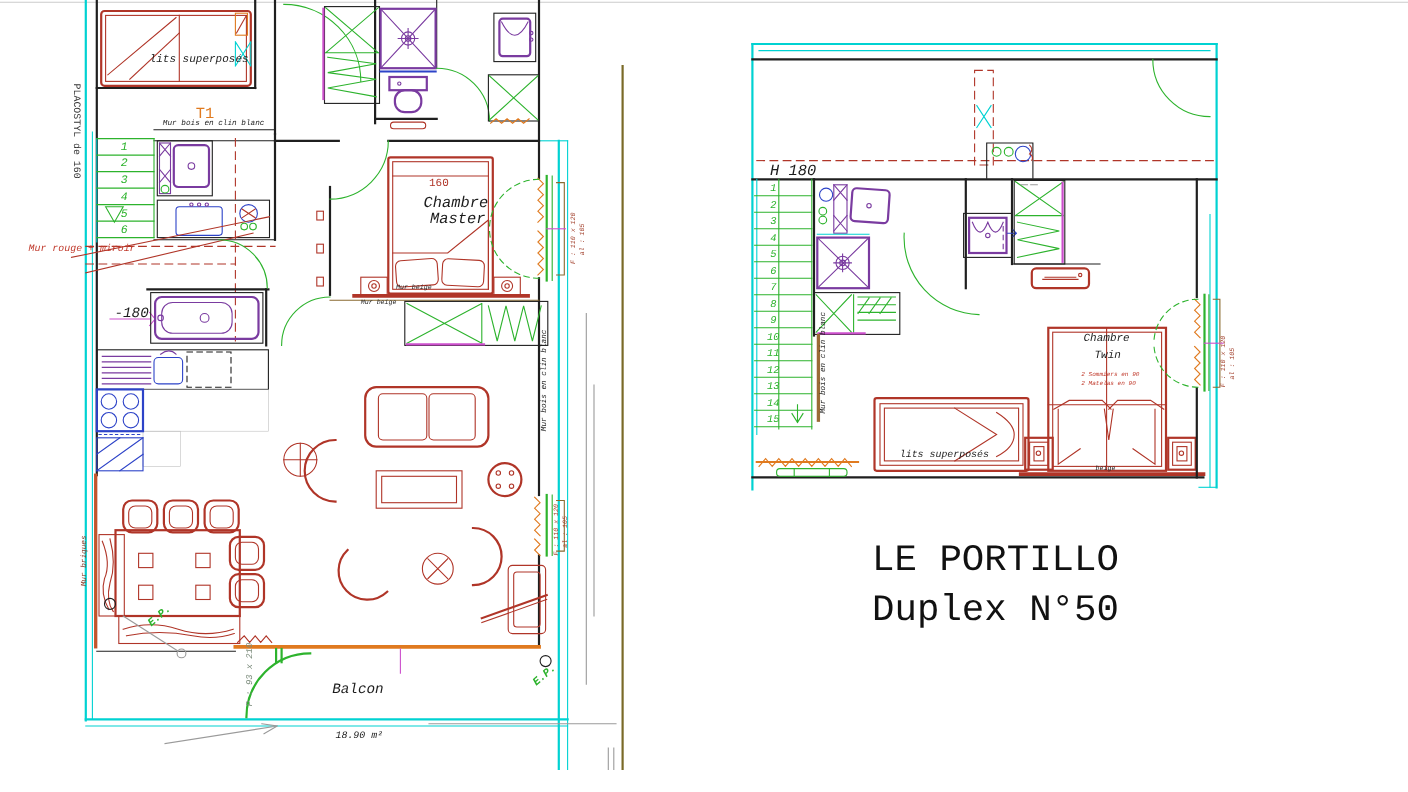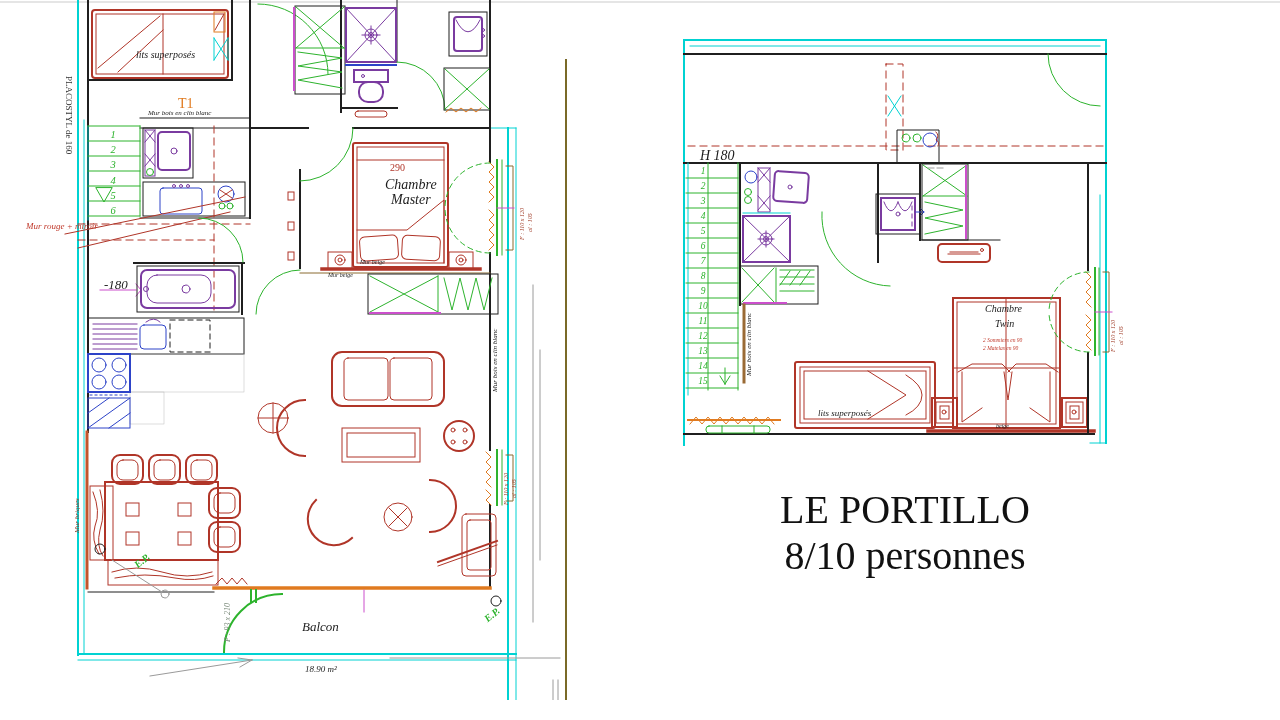--- a/index.html
+++ b/index.html
@@ -1,37 +1,37 @@
 <!DOCTYPE html>
 <html><head>
 <meta charset="utf-8">
 <style>
   html,body{margin:0;padding:0;background:#fff;}
   #canvas{position:relative;width:1280px;height:700px;background:#ffffff;overflow:hidden;
-          font-family:Liberation Serif, serif;}
+          font-family:Liberation Mono, monospace;}
   svg *{fill:none;stroke-linecap:square;}
   .k{stroke:#1f1f1f}.c{stroke:#00d2d2}.g{stroke:#2db32d}.r{stroke:#b03528}
   .p{stroke:#7a3ba0}.o{stroke:#e07a1f}.m{stroke:#cc4fcc}.b{stroke:#2d43c8}
   .br{stroke:#8a6a30}.gy{stroke:#9a9a9a}
   .dr{stroke:#b03528;stroke-dasharray:7 5}.dg{stroke:#2db32d;stroke-dasharray:5 4}
   .w1{stroke-width:1}.w2{stroke-width:2}.w3{stroke-width:3.5}
   .lbl{position:absolute;font-style:italic;color:#1c1c1c;white-space:nowrap;line-height:1;}
   .up{font-style:normal}
   .vd{transform:rotate(90deg);transform-origin:left top;}
   .vu{transform:rotate(-90deg);transform-origin:left top;}
   .red{color:#c0392b}.green{color:#2db32d;font-weight:bold}.orange{color:#e07a1f}
   .winlab{color:#a2402c}.greylab{color:#7a8a7a}
   .s6{font-size:6px}.s7{font-size:7px}.s8{font-size:8px}.s9{font-size:9px}
   .s10{font-size:10px}.s11{font-size:14px}.s13{font-size:13px}
   .stairs{position:absolute;display:flex;flex-direction:column;align-items:center;
           font-style:italic;color:#2db32d;}
   .stair-a{height:15.2px;line-height:15.2px;font-size:10.5px;}
   .stair-b{height:15px;line-height:15px;font-size:9.5px;}
   #title{position:absolute;left:695px;top:487px;width:420px;text-align:center;
-         color:#111;font-size:40px;line-height:46px;font-style:normal;}
+         color:#111;font-size:34px;line-height:46px;font-style:normal;}
 </style>
 </head>
 <body>
 
 <div id="canvas">
 
 <svg width="1280" height="720">
   <defs>
     <pattern id="tiles" width="11" height="11" patternUnits="userSpaceOnUse">
       <path d="M11 0H0V11" stroke="#bcbcbc" stroke-width="0.8"></path>
@@ -468,21 +468,21 @@
 </svg>
 
 
 
 <span class="lbl up s9 vd" style="left:73px;top:76px;color:#333">PLACOSTYL de 160</span>
 <span class="lbl s10" style="left:136px;top:50px">lits superposés</span>
 <span class="lbl up s11 orange" style="left:178px;top:97px">T1</span>
 <span class="lbl s7" style="left:148px;top:110px">Mur bois en clin blanc</span>
 <span class="lbl s9 red" style="left:26px;top:222px">Mur rouge + miroir</span>
 <span class="lbl s13" style="left:104px;top:278px">-180</span>
-<span class="lbl up s10" style="left:390px;top:163px;color:#b03528">290</span>
+<span class="lbl up s10" style="left:390px;top:163px;color:#b03528">160</span>
 <span class="lbl s11" style="left:385px;top:178px">Chambre</span>
 <span class="lbl s11" style="left:391px;top:193px">Master</span>
 <span class="lbl s6" style="left:360px;top:259px">Mur beige</span>
 <span class="lbl s6" style="left:328px;top:272px">Mur beige</span>
 <span class="lbl s6 winlab vu" style="left:519px;top:240px">F : 110 x 120</span>
 <span class="lbl s6 winlab vu" style="left:527px;top:232px">al : 105</span>
 <span class="lbl s7 vu" style="left:492px;top:392px">Mur bois en clin blanc</span>
 <span class="lbl s7 vu" style="left:74px;top:533px;color:#8a3a28">Mur briques</span>
 <span class="lbl s6 winlab vu" style="left:503px;top:505px">F : 110 x 120</span>
 <span class="lbl s6 winlab vu" style="left:511px;top:498px">al : 105</span>
@@ -525,16 +525,16 @@
       <div class="stair-b">11</div>
       <div class="stair-b">12</div>
       <div class="stair-b">13</div>
       <div class="stair-b">14</div>
       <div class="stair-b">15</div>
     </div>
 
 
 <div id="title">
   <div>LE PORTILLO</div>
-  <div>8/10 personnes</div>
+  <div>Duplex N°50</div>
 </div>
 
 </div>
 
 </body></html>

